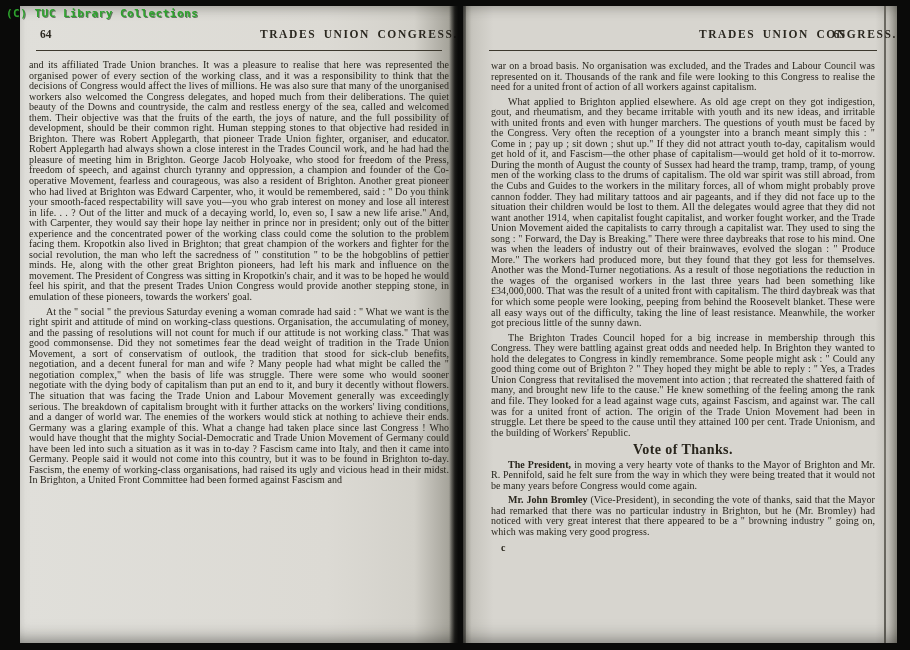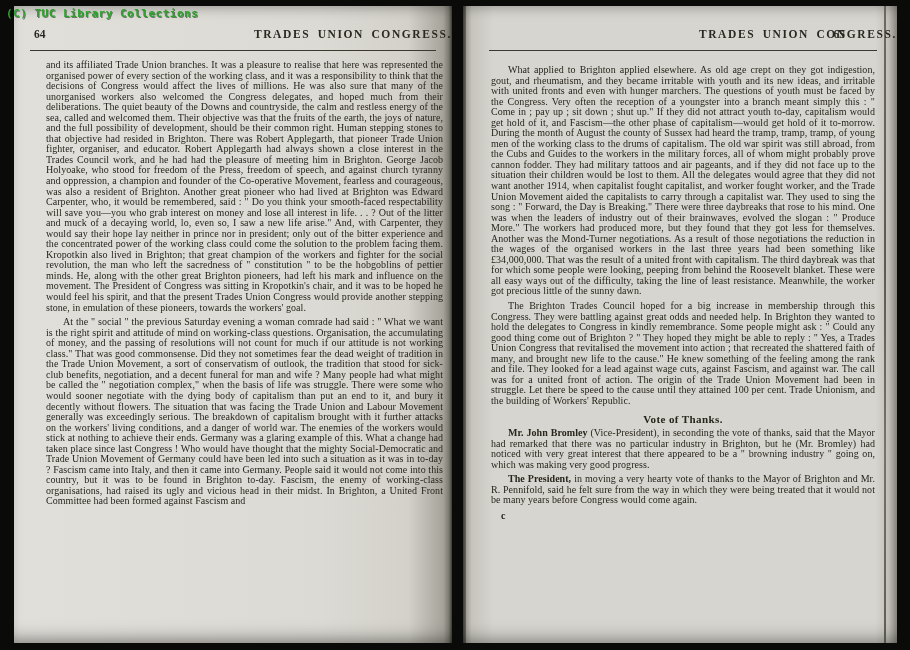--- a/index.html
+++ b/index.html
@@ -16,21 +16,21 @@
     font-size:11px;font-weight:bold;
     color:#2da32d;
     letter-spacing:0.5px;
     text-shadow:1px 1px 0 rgba(10,40,10,0.55);
   }
   .page{
     position:absolute;top:6px;height:637px;
     box-sizing:border-box;
   }
   .page.left{
-    left:14px;width:438px;
+    left:20px;width:438px;
     background:linear-gradient(to right,#e0dfda 0%,#dcdad4 70%,#d3d1ca 90%,#a5a39a 98%,#6b695f 100%);
     box-shadow:inset 0 -14px 18px -12px rgba(20,20,15,0.55), inset 0 10px 14px -10px rgba(20,20,15,0.45);
   }
   .page.right{
     left:463px;width:434px;
     background:linear-gradient(to right,#8f8d84 0%,#c6c4bd 2%,#d7d5cf 7%,#d7d5cf 95%,#c2c0b9 98%,#8f8d84 100%);
     box-shadow:inset 0 -14px 18px -12px rgba(20,20,15,0.5), inset 0 10px 14px -10px rgba(20,20,15,0.4);
   }
   .spine-shadow{
     position:absolute;left:449px;top:0;width:17px;height:650px;z-index:5;
@@ -59,27 +59,27 @@
     border:0;border-top:1.6px solid #3c382e;
     margin:2px 16px 0 16px;height:0;
   }
   .page.right .header-rule{margin:2px 20px 0 26px;}
   .page-body{
     color:#28251c;
     font-size:10px;line-height:10.55px;
     text-align:justify;
     letter-spacing:0.05px;
   }
-  .page.left .page-body{padding:9px 9px 0 9px;margin-left:23px;}
+  .page.left .page-body{padding:9px 9px 0 9px;}
   .page.right .page-body{padding:10px 22px 0 28px;}
   .page-body p{margin:0;}
   .page-body p.indent{text-indent:17px;margin-top:4px;}
   .speaker{font-weight:bold;}
   .section-heading{
-    text-align:center;font-weight:bold;font-size:11px;
+    text-align:center;font-weight:bold;font-size:14px;
     letter-spacing:0.4px;color:#28251c;
     margin:7px 0 3px 0;
   }
   .signature-mark{
     font-weight:bold;font-size:10px;color:#28251c;
     margin:5px 0 0 10px;
   }
 </style>
 </head>
 <body>
@@ -101,23 +101,24 @@
 </div>
 
 <div class="page right">
   <div class="page-edge-line"></div>
   <div class="page-header">
     <span class="page-num">65</span>
     <span class="running-title">TRADES UNION CONGRESS.</span>
   </div>
   <div class="header-rule"></div>
   <div class="page-body">
+    <p>war on a broad basis.  No organisation was excluded, and the Trades and Labour Council was represented on it.  Thousands of the rank and file were looking to this Congress to realise the need for a united front of action of all workers against capitalism.</p>
     <p class="indent">What applied to Brighton applied elsewhere.  As old age crept on they got indigestion, gout, and rheumatism, and they became irritable with youth and its new ideas, and irritable with united fronts and even with hunger marchers.  The questions of youth must be faced by the Congress.  Very often the reception of a youngster into a branch meant simply this : " Come in ; pay up ; sit down ; shut up."  If they did not attract youth to-day, capitalism would get hold of it, and Fascism—the other phase of capitalism—would get hold of it to-morrow.  During the month of August the county of Sussex had heard the tramp, tramp, tramp, of young men of the working class to the drums of capitalism.  The old war spirit was still abroad, from the Cubs and Guides to the workers in the military forces, all of whom might probably prove cannon fodder.  They had military tattoos and air pageants, and if they did not face up to the situation their children would be lost to them.  All the delegates would agree that they did not want another 1914, when capitalist fought capitalist, and worker fought worker, and the Trade Union Movement aided the capitalists to carry through a capitalist war.  They used to sing the song : " Forward, the Day is Breaking."  There were three daybreaks that rose to his mind.  One was when the leaders of industry out of their brainwaves, evolved the slogan : " Produce More."  The workers had produced more, but they found that they got less for themselves.  Another was the Mond-Turner negotiations.  As a result of those negotiations the reduction in the wages of the organised workers in the last three years had been something like £34,000,000.  That was the result of a united front with capitalism.  The third daybreak was that for which some people were looking, peeping from behind the Roosevelt blanket.  These were all easy ways out of the difficulty, taking the line of least resistance.  Meanwhile, the worker got precious little of the sunny dawn.</p>
     <p class="indent">The Brighton Trades Council hoped for a big increase in membership through this Congress.  They were battling against great odds and needed help.  In Brighton they wanted to hold the delegates to Congress in kindly remembrance.  Some people might ask : " Could any good thing come out of Brighton ? "  They hoped they might be able to reply : " Yes, a Trades Union Congress that revitalised the movement into action ; that recreated the shattered faith of many, and brought new life to the cause."  He knew something of the feeling among the rank and file.  They looked for a lead against wage cuts, against Fascism, and against war.  The call was for a united front of action.  The origin of the Trade Union Movement had been in struggle.  Let there be speed to the cause until they attained 100 per cent. Trade Unionism, and the building of Workers' Republic.</p>
 
     <div class="section-heading">Vote of Thanks.</div>
 
+    <p class="indent"><span class="speaker">The President,</span><span> in moving a very hearty vote of thanks to the Mayor of Brighton and Mr. R. Pennifold, said he felt sure from the way in which they were being treated that it would not be many years before Congress would come again.</span></p>
     <p class="indent"><span class="speaker">Mr. John Bromley</span><span> (Vice-President), in seconding the vote of thanks, said that the Mayor had remarked that there was no particular industry in Brighton, but he (Mr. Bromley) had noticed with very great interest that there appeared to be a " browning industry " going on, which was making very good progress.</span></p>
-    <p class="indent"><span class="speaker">The President,</span><span> in moving a very hearty vote of thanks to the Mayor of Brighton and Mr. R. Pennifold, said he felt sure from the way in which they were being treated that it would not be many years before Congress would come again.</span></p>
 
     <div class="signature-mark">c</div>
   </div>
 </div>
 
 </body></html>

